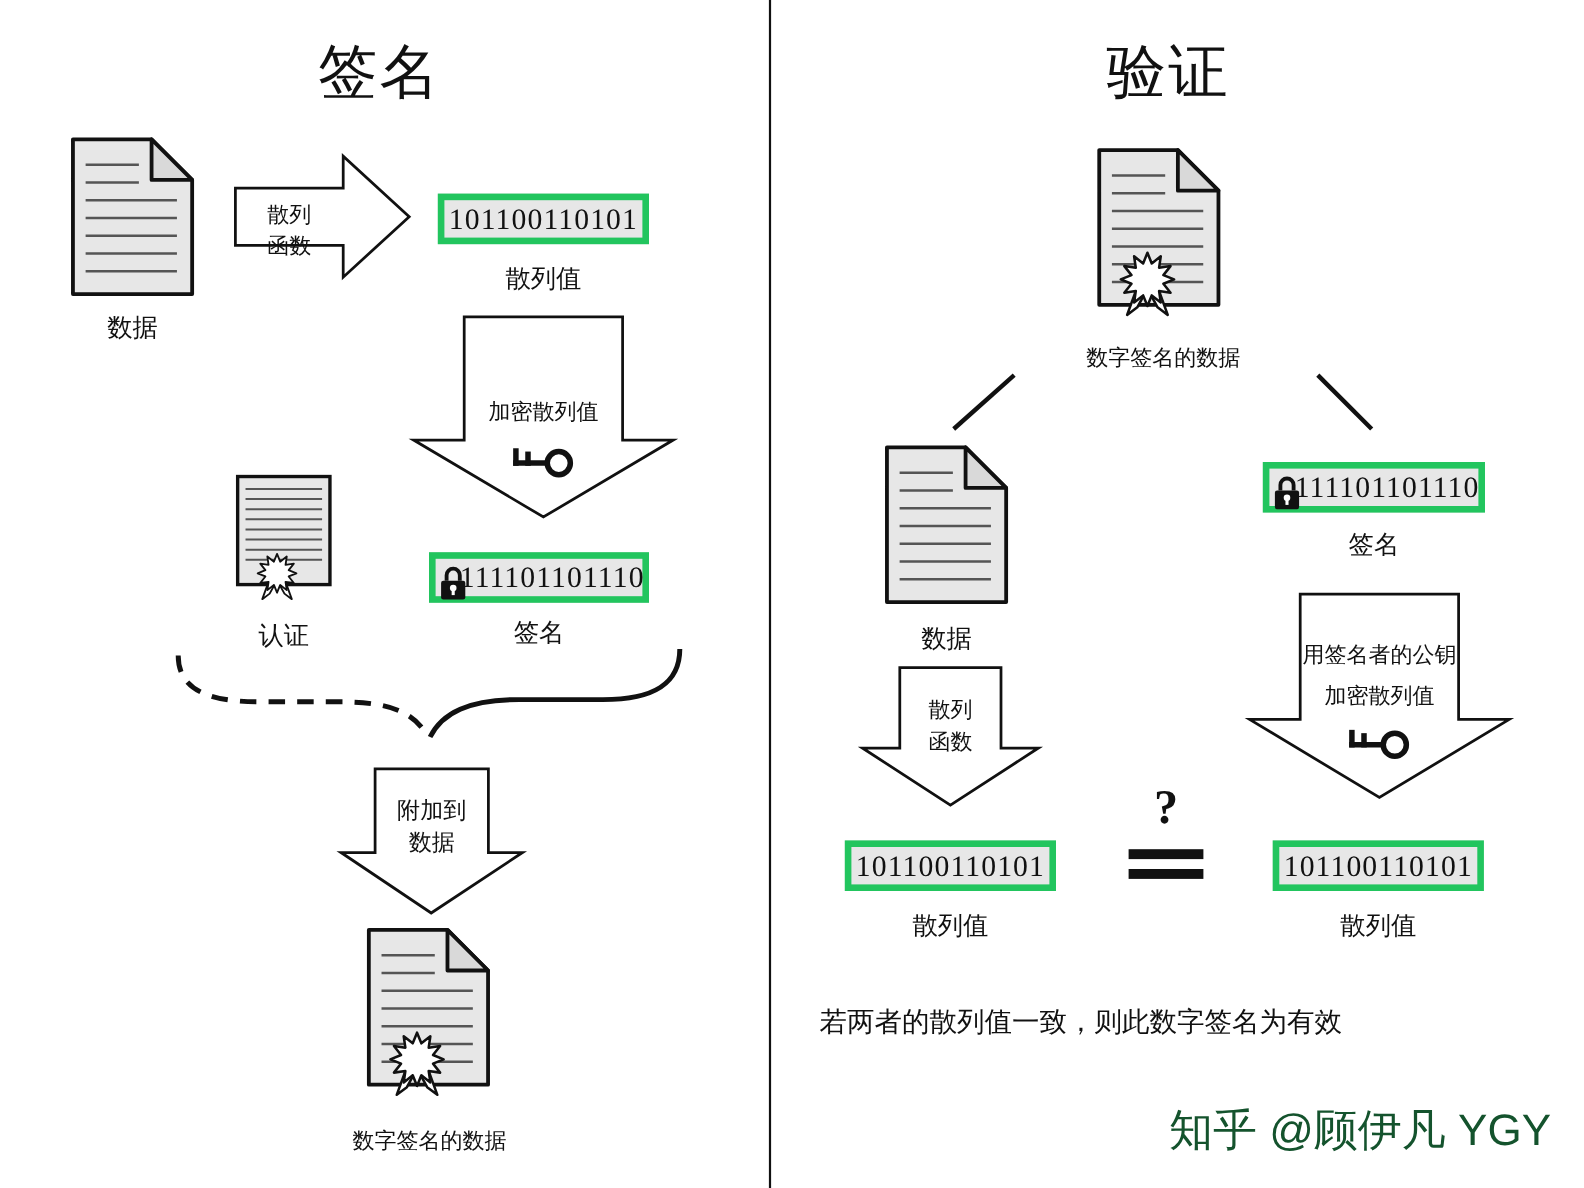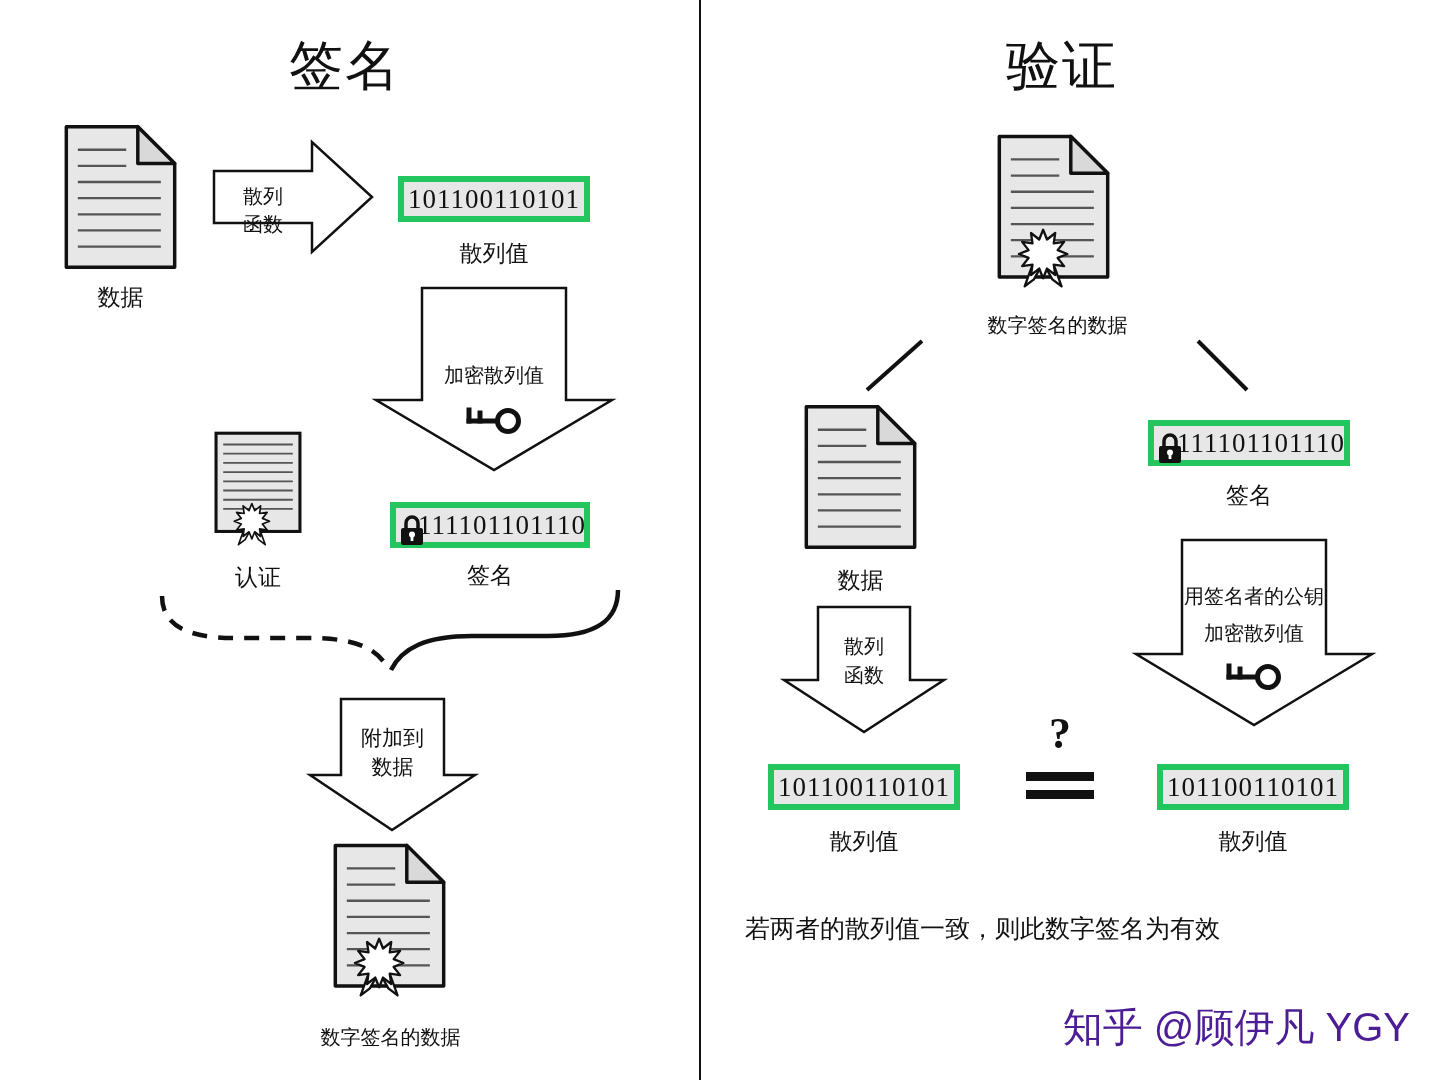--- a/index.html
+++ b/index.html
@@ -13,21 +13,21 @@
   .lbl { text-align:center; font-size:23px; }
   .lbl-big { text-align:center; font-size:20px; }
   .bin-box {
     background:#e7e7e7; border:6px solid #22c55e;
     display:flex; align-items:center; justify-content:center;
     font-family:"Liberation Serif", serif; font-size:27px; letter-spacing:1px;
   }
   .arrow-wrap svg.shape { position:absolute; left:0; top:0; width:100%; height:100%; display:block; }
   .arrow-text { position:absolute; text-align:center; font-size:20px; line-height:28px;margin-top:16px; }
   .divider { position:absolute; left:699px; top:0; width:2px; height:1080px; background:#111; }
-  .watermark { color:#4c1d95; font-size:40px; white-space:nowrap; }
+  .watermark { color:#14532d; font-size:40px; white-space:nowrap; }
   .qmark { text-align:center; font-family:"Liberation Serif", serif; font-size:44px; font-weight:bold; line-height:1; }
   .eqbar { position:absolute; background:#111; }
   svg { overflow:visible; }
 </style>
 </head>
 <body>
 
 <svg width="0" height="0" style="position:absolute" aria-hidden="true">
   <defs>
     <g id="sym-doc">

